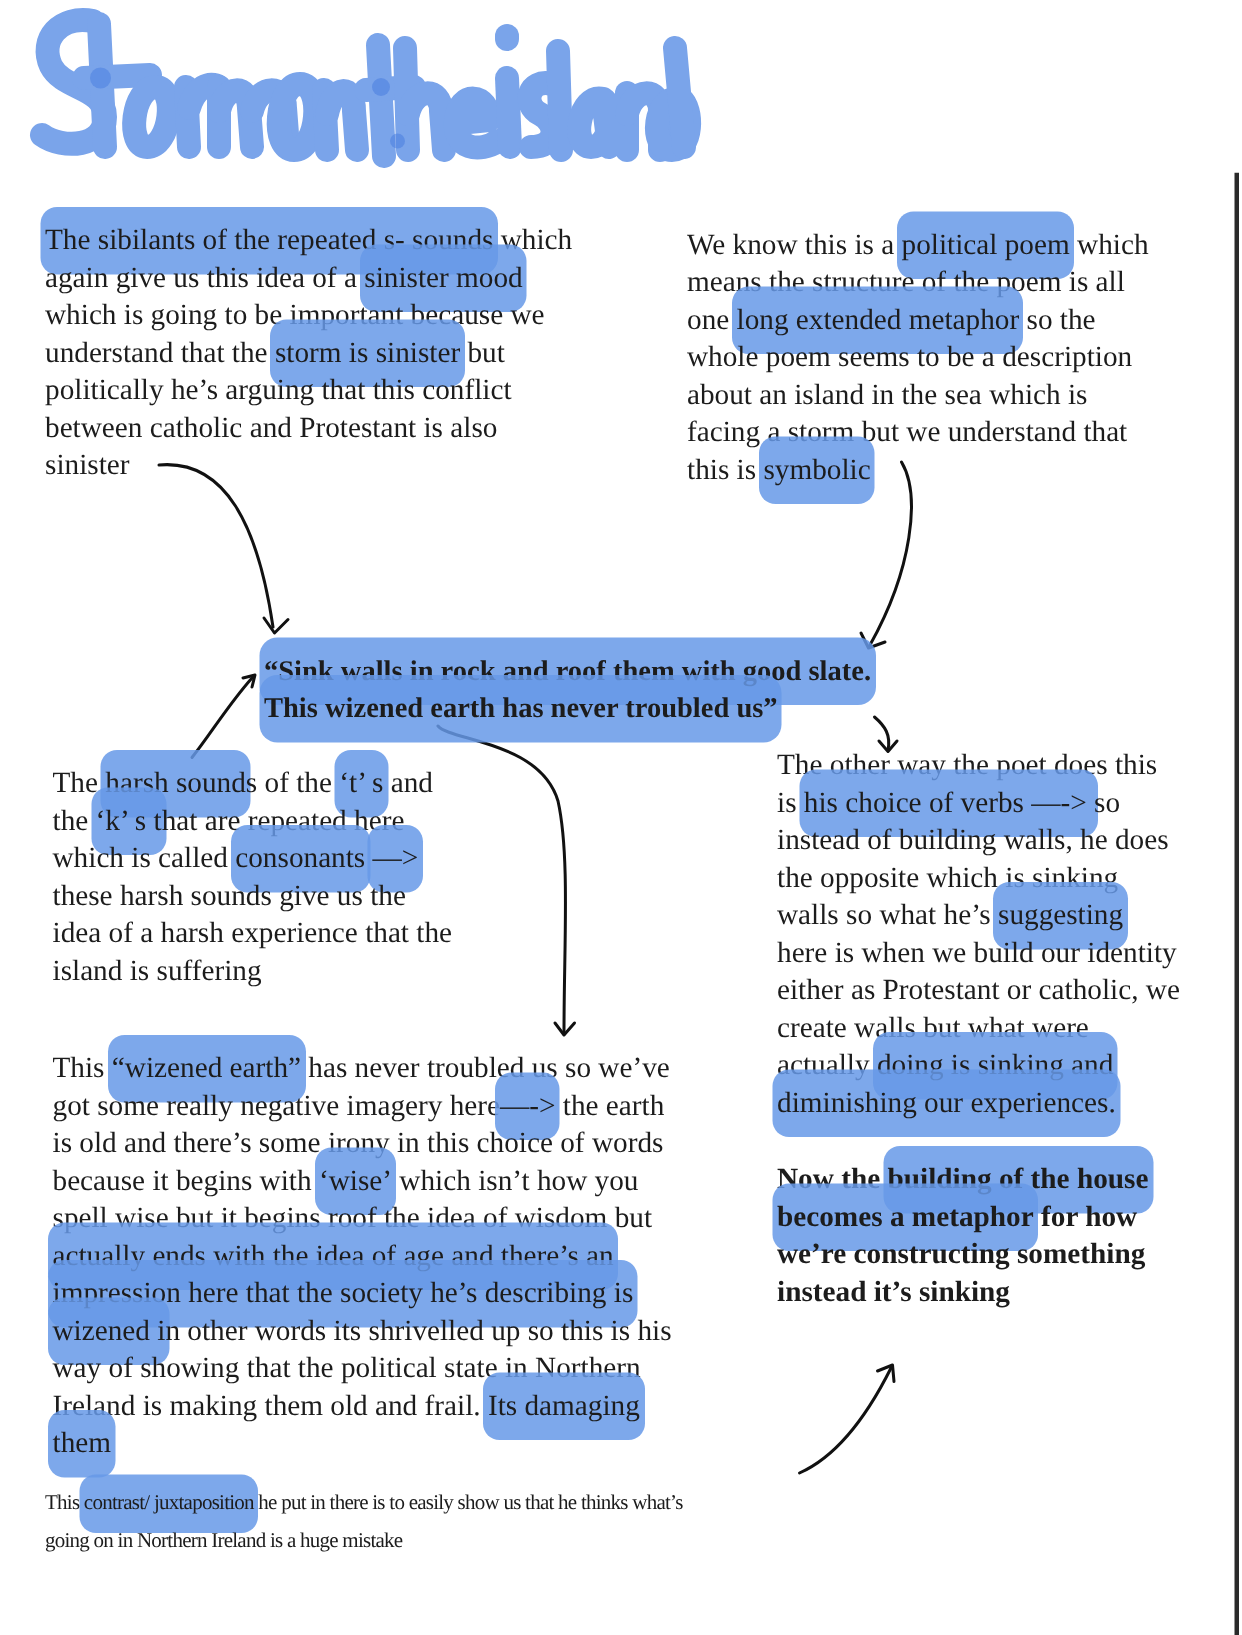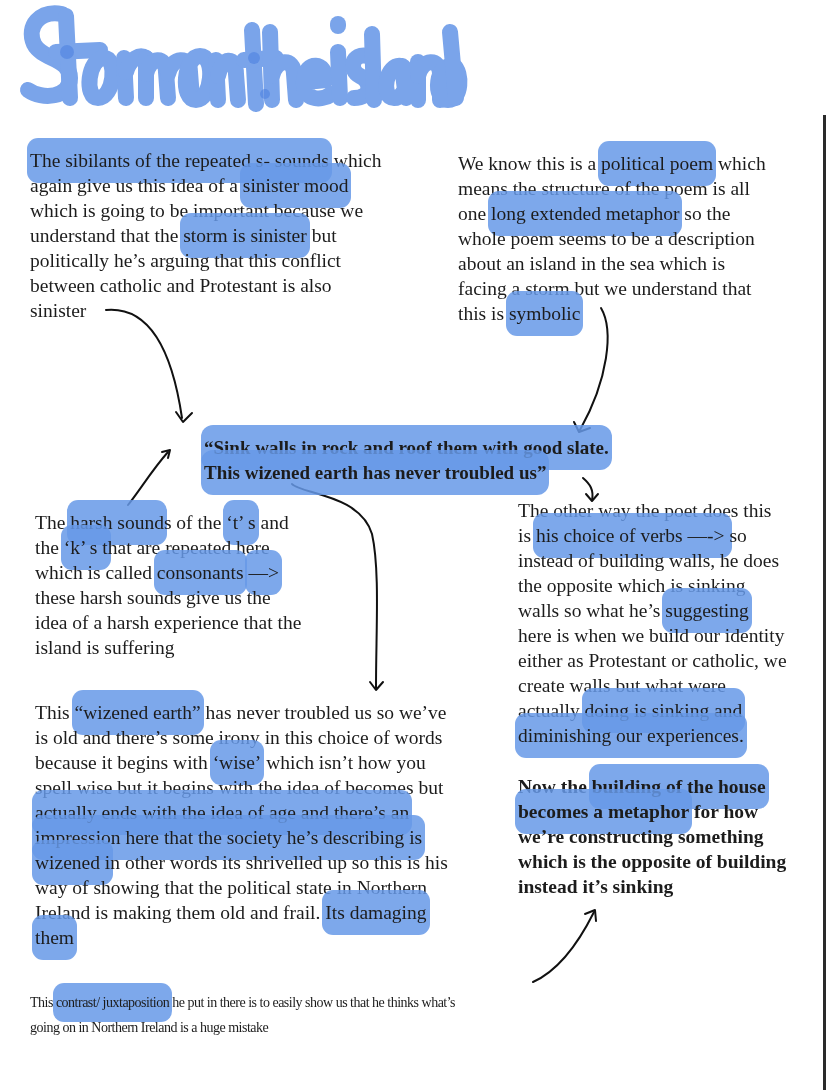--- a/index.html
+++ b/index.html
@@ -3,21 +3,21 @@
 <meta charset="utf-8">
 <style>
   html, body { margin: 0; padding: 0; background: #ffffff; }
   body { width: 828px; height: 1090px; position: relative; overflow: hidden; font-family: "Liberation Serif", "DejaVu Serif", serif; color: #1c1c1c; }
   .topbar { position: absolute; left: 0; top: 0; width: 828px; height: 2px; background: #d8d8d8; }
   .rightedge { position: absolute; left: 823px; top: 0; width: 3px; height: 1090px; background: #2a2a2a; }
   .title-svg { position: absolute; left: 0; top: 0; width: 828px; height: 115px; }
   .block { position: absolute; font-size: 19.5px; line-height: 25px; white-space: nowrap; }
   .line { display: block; height: 25px; }
   .hl { background: rgba(102, 153, 232, 0.85); border-radius: 11px; padding: 12px 3px; margin: 0 -3px; }
-  .quote { position: absolute; font-weight: bold; font-size: 19px; line-height: 25px; white-space: nowrap; margin-left: 28px; }
+  .quote { position: absolute; font-weight: bold; font-size: 19px; line-height: 25px; white-space: nowrap; }
   .quote .hl { border-radius: 12px; }
   .arrows { position: absolute; left: 0; top: 0; width: 828px; height: 1090px; pointer-events: none; }
   .bottom { position: absolute; left: 30px; top: 990px; font-size: 14px; line-height: 25px; white-space: nowrap; font-family: "Liberation Serif", serif; letter-spacing: -0.5px; }
 </style>
 </head>
 <body>
 
 <div class="topbar"></div>
 <div class="rightedge"></div>
 
@@ -246,35 +246,35 @@
     <span class="line"><span>walls so what he’s </span><span class="hl">suggesting</span></span>
     <span class="line"><span>here is when we build our identity</span></span>
     <span class="line"><span>either as Protestant or catholic, we</span></span>
     <span class="line"><span>create walls but what were</span></span>
     <span class="line"><span>actually </span><span class="hl">doing is sinking and</span></span>
     <span class="line"><span class="hl">diminishing our experiences.</span></span>
   </div>
 
 <div class="block" style="left:35px;top:700px;">
     <span class="line"><span>This </span><span class="hl">“wizened earth”</span><span> has never troubled us so we’ve</span></span>
+    <span class="line"><span>got some really negative imagery here</span><span class="hl">—-&gt;</span><span> the earth</span></span>
     <span class="line"><span>is old and there’s some irony in this choice of words</span></span>
     <span class="line"><span>because it begins with </span><span class="hl">‘wise’</span><span> which isn’t how you</span></span>
-    <span class="line"><span>spell wise but it begins with the idea of becomes but</span></span>
+    <span class="line"><span>spell wise but it begins roof the idea of wisdom but</span></span>
     <span class="line"><span class="hl">actually ends with the idea of age and there’s an</span></span>
     <span class="line"><span class="hl">impression here that the society he’s describing is</span></span>
     <span class="line"><span class="hl">wizened i</span><span>n other words its shrivelled up so this is his</span></span>
     <span class="line"><span>way of showing that the political state in Northern</span></span>
     <span class="line"><span>Ireland is making them old and frail. </span><span class="hl">Its damaging</span></span>
     <span class="line"><span class="hl">them</span></span>
   </div>
 
 <div class="block" style="left:518px;top:774px;font-weight:bold;">
     <span class="line"><span>Now the </span><span class="hl">building of the house</span></span>
     <span class="line"><span class="hl">becomes a metaphor</span><span> for how</span></span>
     <span class="line"><span>we’re constructing something</span></span>
-    <span class="line"><span>which is the opposite of building</span></span>
     <span class="line"><span>instead it’s sinking</span></span>
   </div>
 
 <div class="bottom">
     <span class="line"><span>This </span><span class="hl">contrast/ juxtaposition</span><span> he put in there is to easily show us that he thinks what’s</span></span>
     <span class="line"><span>going on in Northern Ireland is a huge mistake</span></span>
   </div>
 
 </body></html>

